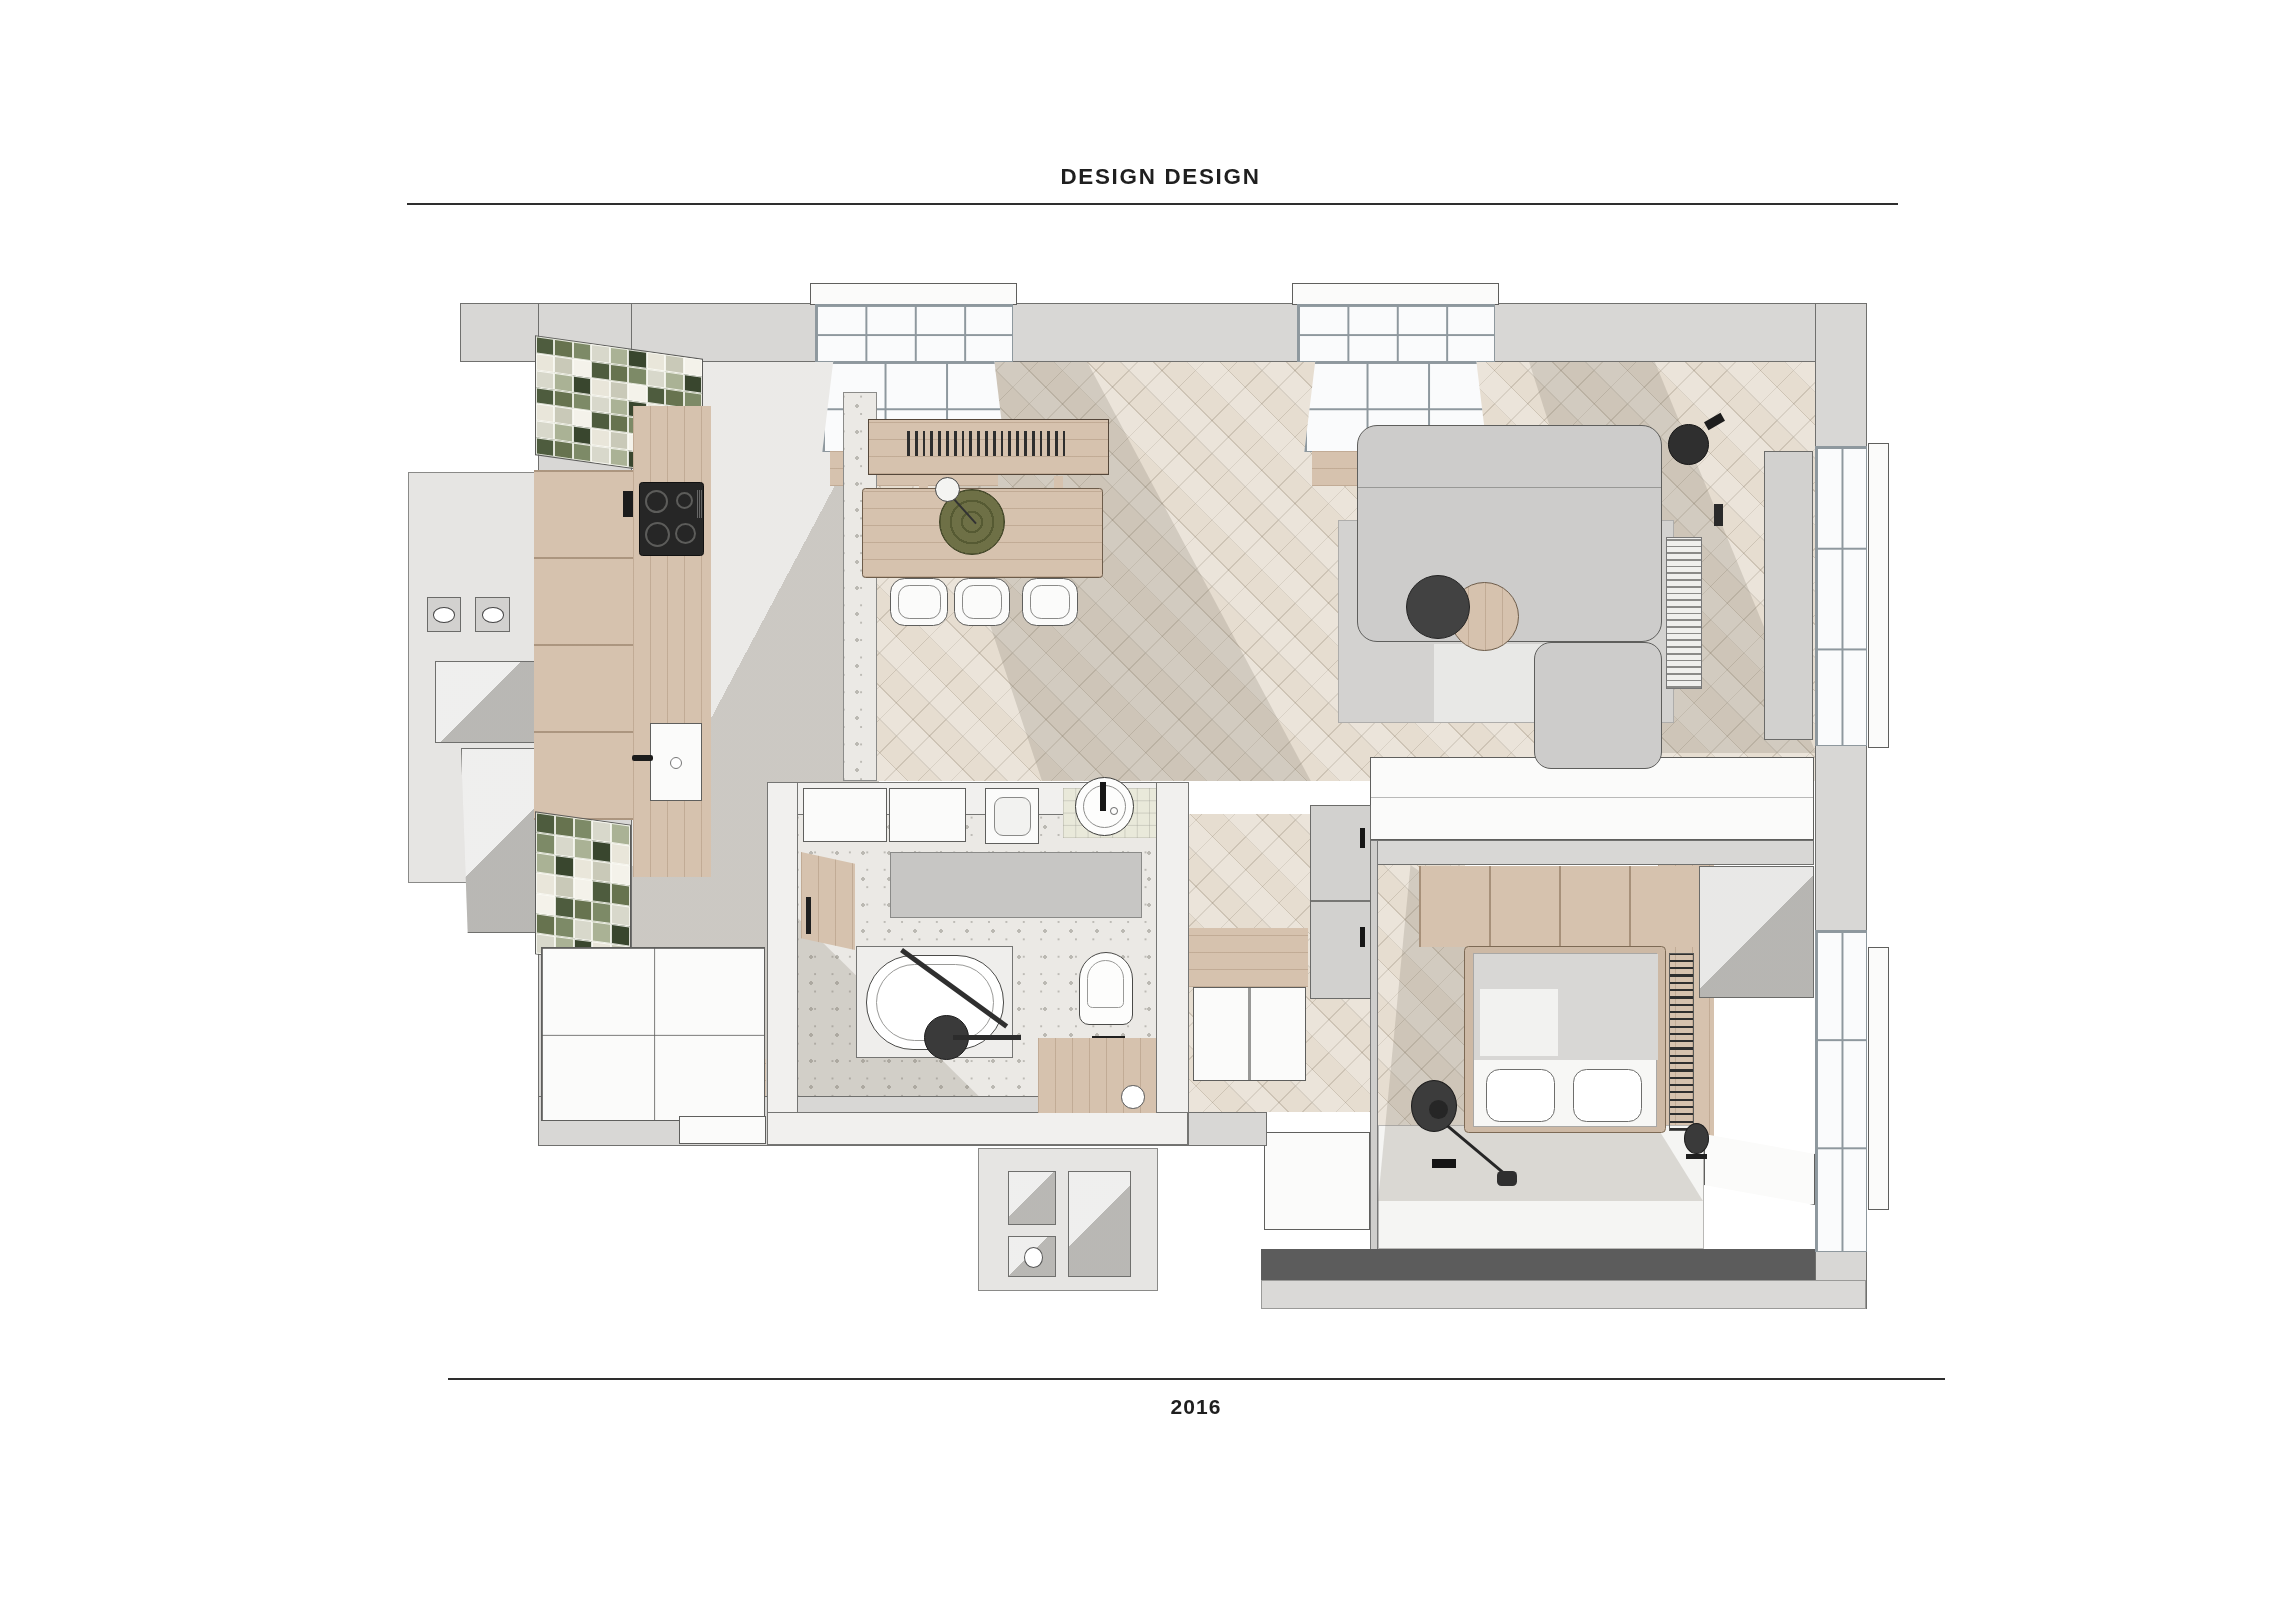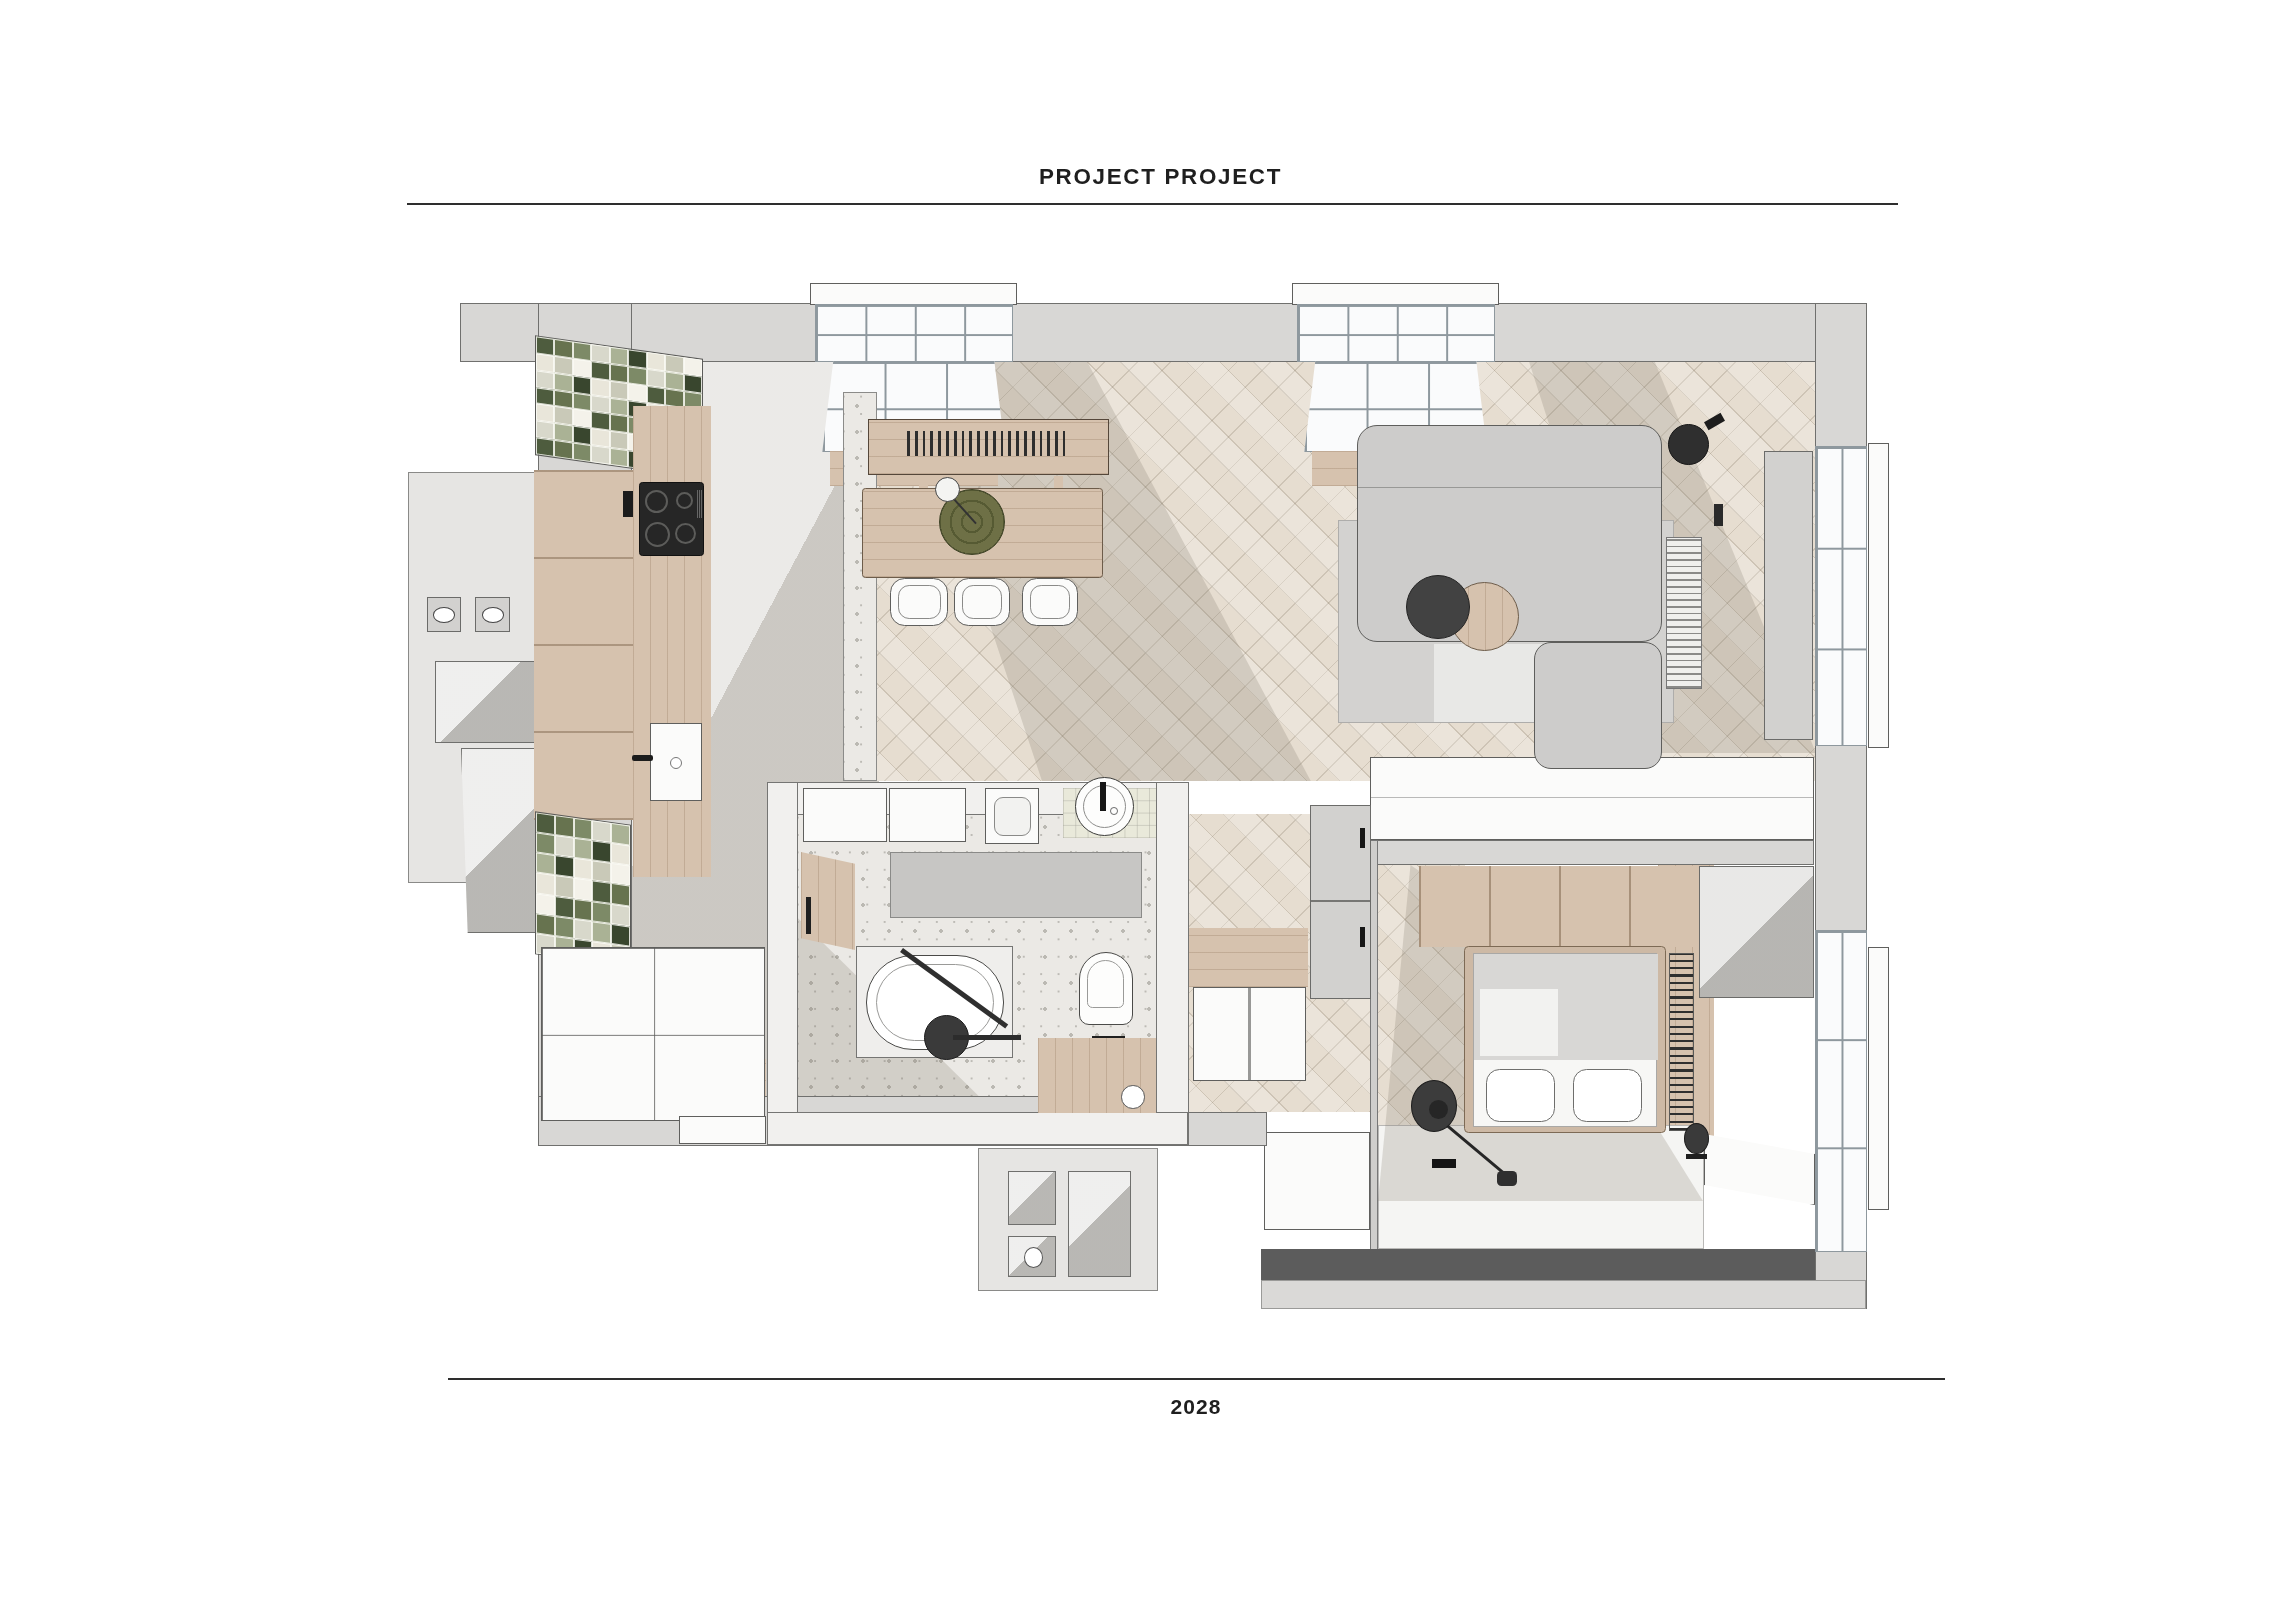--- a/index.html
+++ b/index.html
@@ -57,25 +57,25 @@
   .burner{border:2.2px solid #5c5c5a;border-radius:50%;background:transparent;}
   .cushion-seams{background-image:
       linear-gradient(to right,rgba(110,110,108,.55) 1.1px,transparent 1.1px);
       background-size:33.4% 100%;}
 </style>
 </head>
 <body>
 
 <div class="sheet">
 
-  <div class="abs title" style="left:953px;top:164px;width:415px;">PROJECT PROJECT</div>
+  <div class="abs title" style="left:953px;top:164px;width:415px;">DESIGN DESIGN</div>
   <div class="abs rule" style="left:407px;top:203px;width:1491px;"></div>
 
   <div class="abs rule" style="left:448px;top:1378px;width:1497px;"></div>
-  <div class="abs year" style="left:1084px;top:1395px;width:224px;">2028</div>
+  <div class="abs year" style="left:1084px;top:1395px;width:224px;">2016</div>
 
   <div class="abs" style="left:0;top:0;width:2295px;height:1624px;">
 
     <div class="abs plain" style="left:632px;top:361px;width:247px;height:740px;
                 background-image:linear-gradient(118deg,rgba(255,255,255,.4) 42%,rgba(120,112,100,.18) 42%);"></div>
     <div class="abs herr" style="left:874px;top:361px;width:942px;height:420px;"></div>
     <div class="abs herr" style="left:1188px;top:814px;width:182px;height:298px;"></div>
     <div class="abs terr" style="left:798px;top:814px;width:358px;height:298px;"></div>
     <div class="abs herr" style="left:1378px;top:865px;width:87px;height:261px;"></div>
     <div class="abs woodv" style="left:1658px;top:865px;width:56px;height:277px;"></div>

